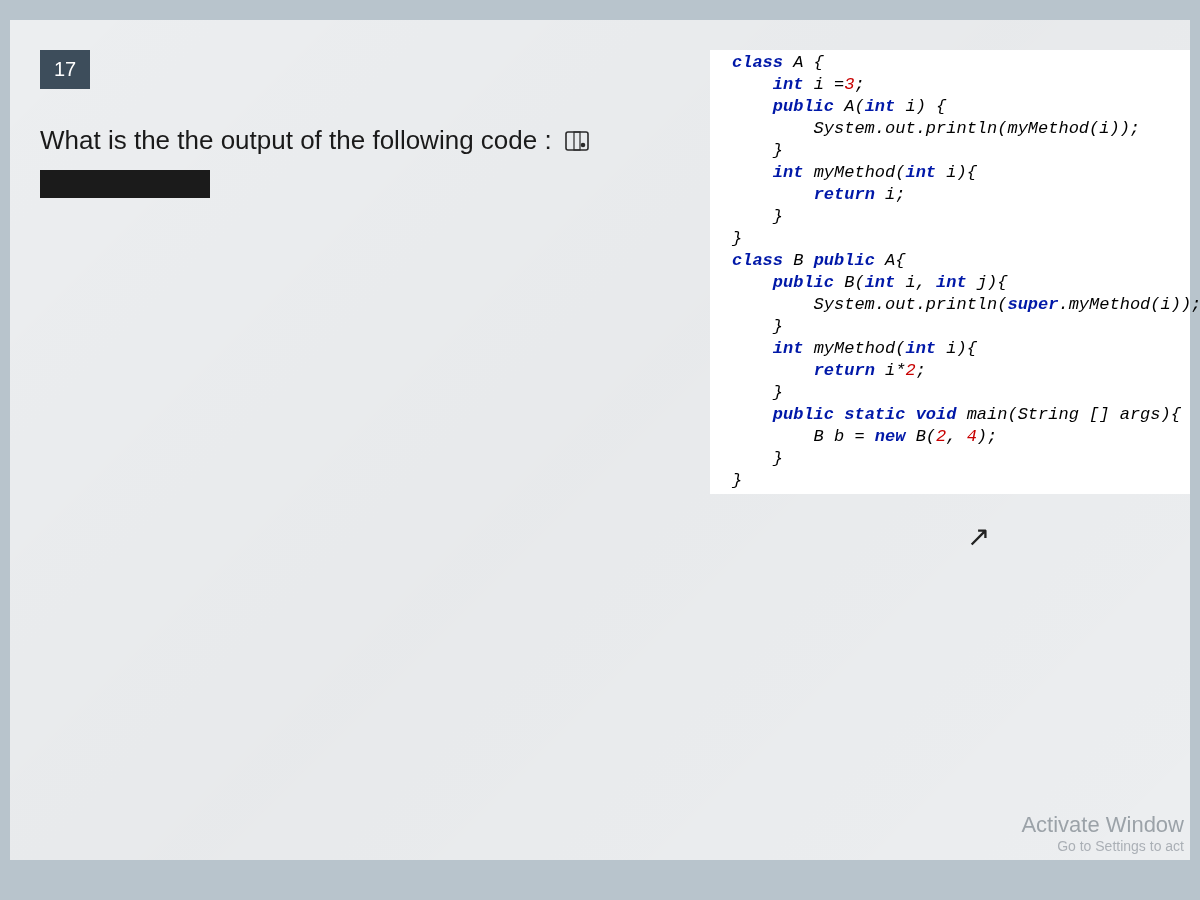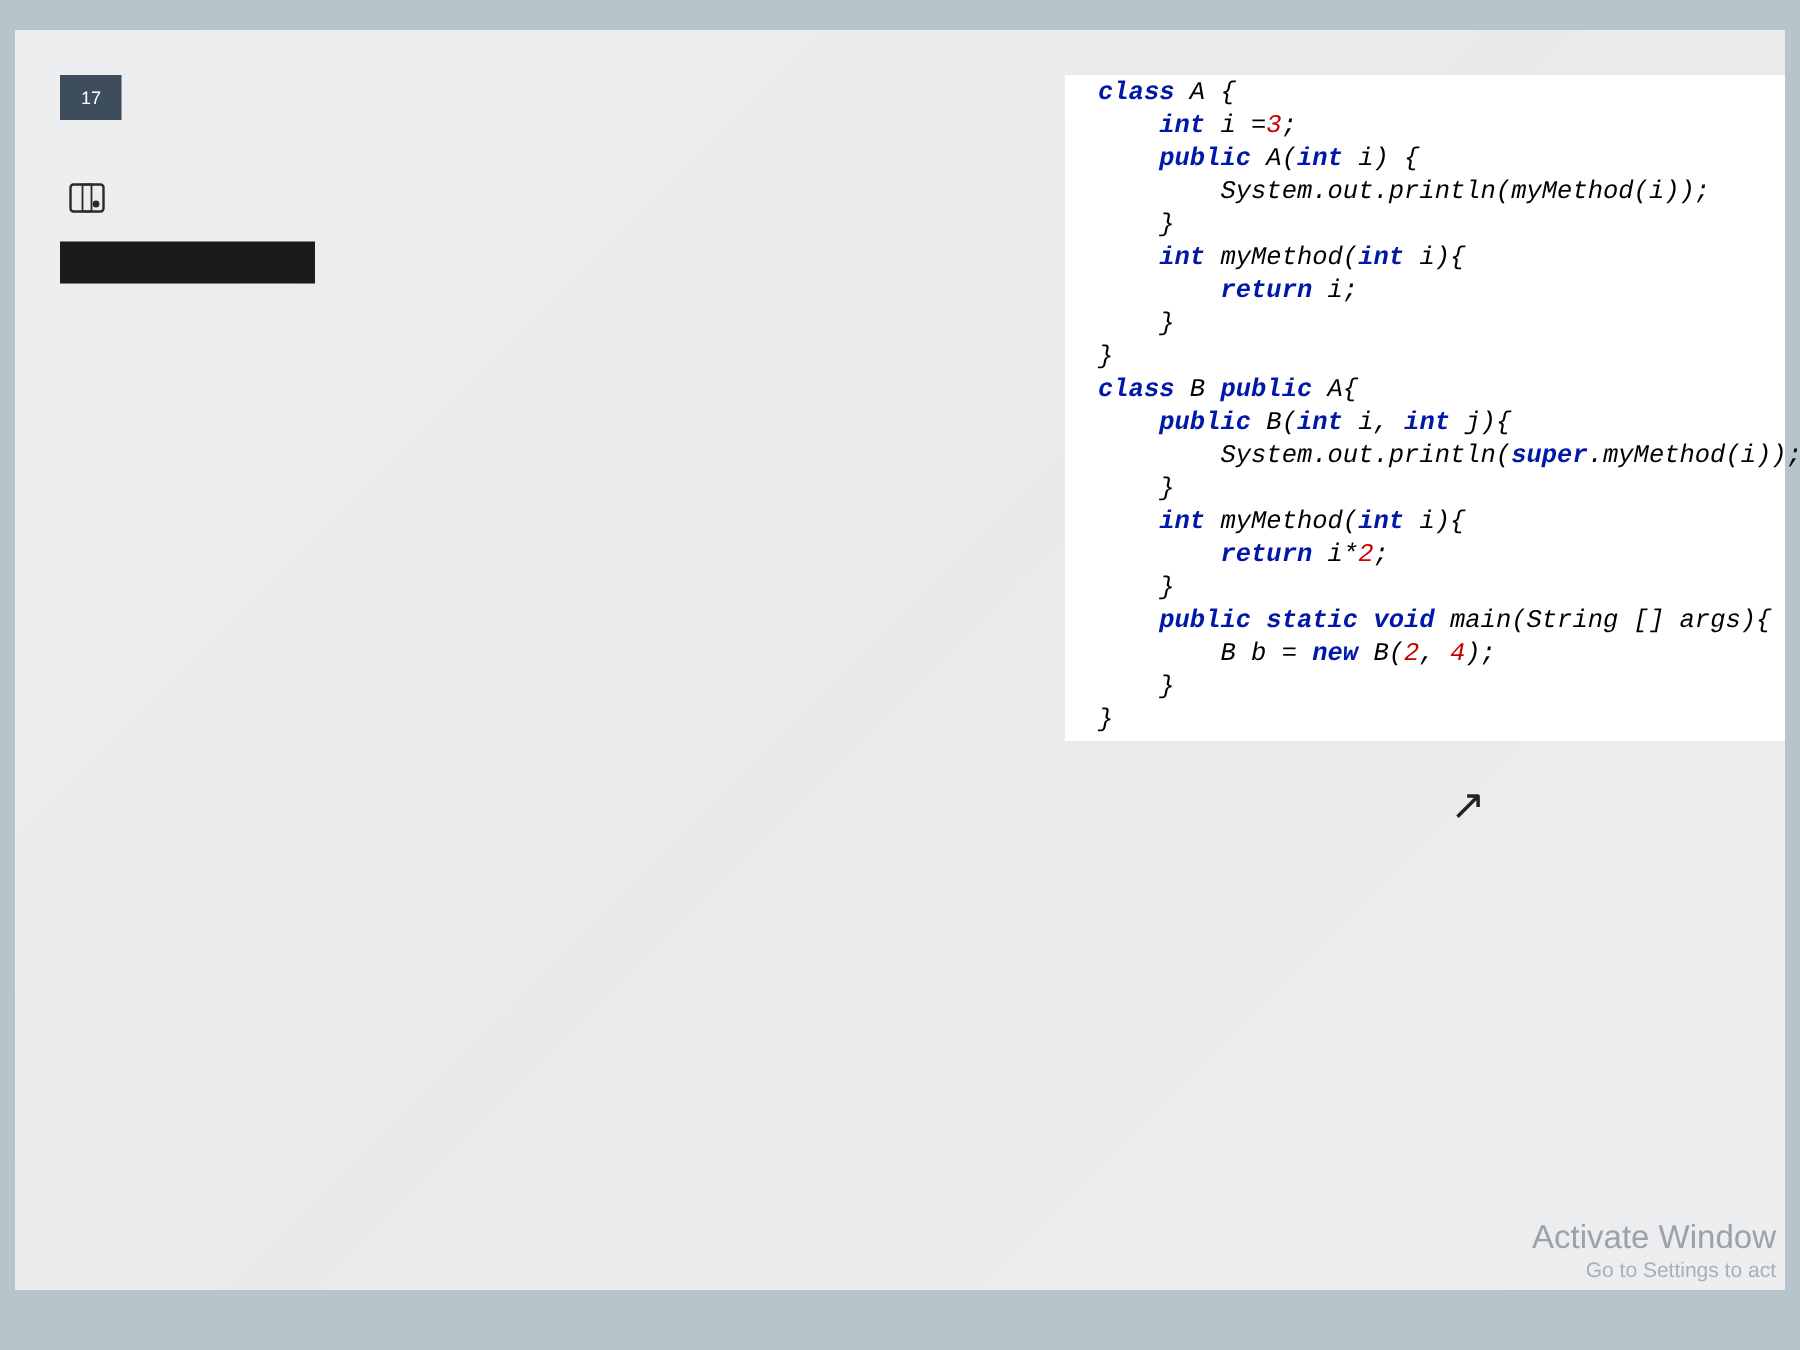--- a/index.html
+++ b/index.html
@@ -18,21 +18,21 @@
     background-image: linear-gradient(135deg, rgba(0,0,0,0) 0%, rgba(0,0,0,0.02) 50%, rgba(0,0,0,0) 100%);
     background-color: #eceef0;
     height: 840px;
     position: relative;
   }
   .qnum {
     display: inline-block;
     background: #3d4d5b;
     color: #fff;
     padding: 8px 14px;
-    font-size: 12px;
+    font-size: 20px;
     margin-bottom: 20px;
     text-align: right;
   }
   .question-row {
     display: flex;
     align-items: flex-start;
   }
   .qtext {
     font-size: 26px;
     color: #1a1a1a;
@@ -103,20 +103,21 @@
 </style>
 </head>
 <body>
 
 <div class="page">
 
   <div class="question-row">
     <div class="left-col">
       <div class="qnum">17</div>
       <div class="qtext">
+        <span>What is the the output of the following code :</span>
         <span class="qicon">
           <svg width="24" height="20" viewBox="0 0 24 20">
             <rect x="1" y="1" width="22" height="18" rx="2" fill="none" stroke="#2a2a2a" stroke-width="1.6"></rect>
             <rect x="9" y="1" width="6" height="18" fill="none" stroke="#2a2a2a" stroke-width="1.2"></rect>
             <circle cx="18" cy="14" r="2.3" fill="#2a2a2a"></circle>
           </svg>
         </span>
       </div>
       <div class="redacted"></div>
 

